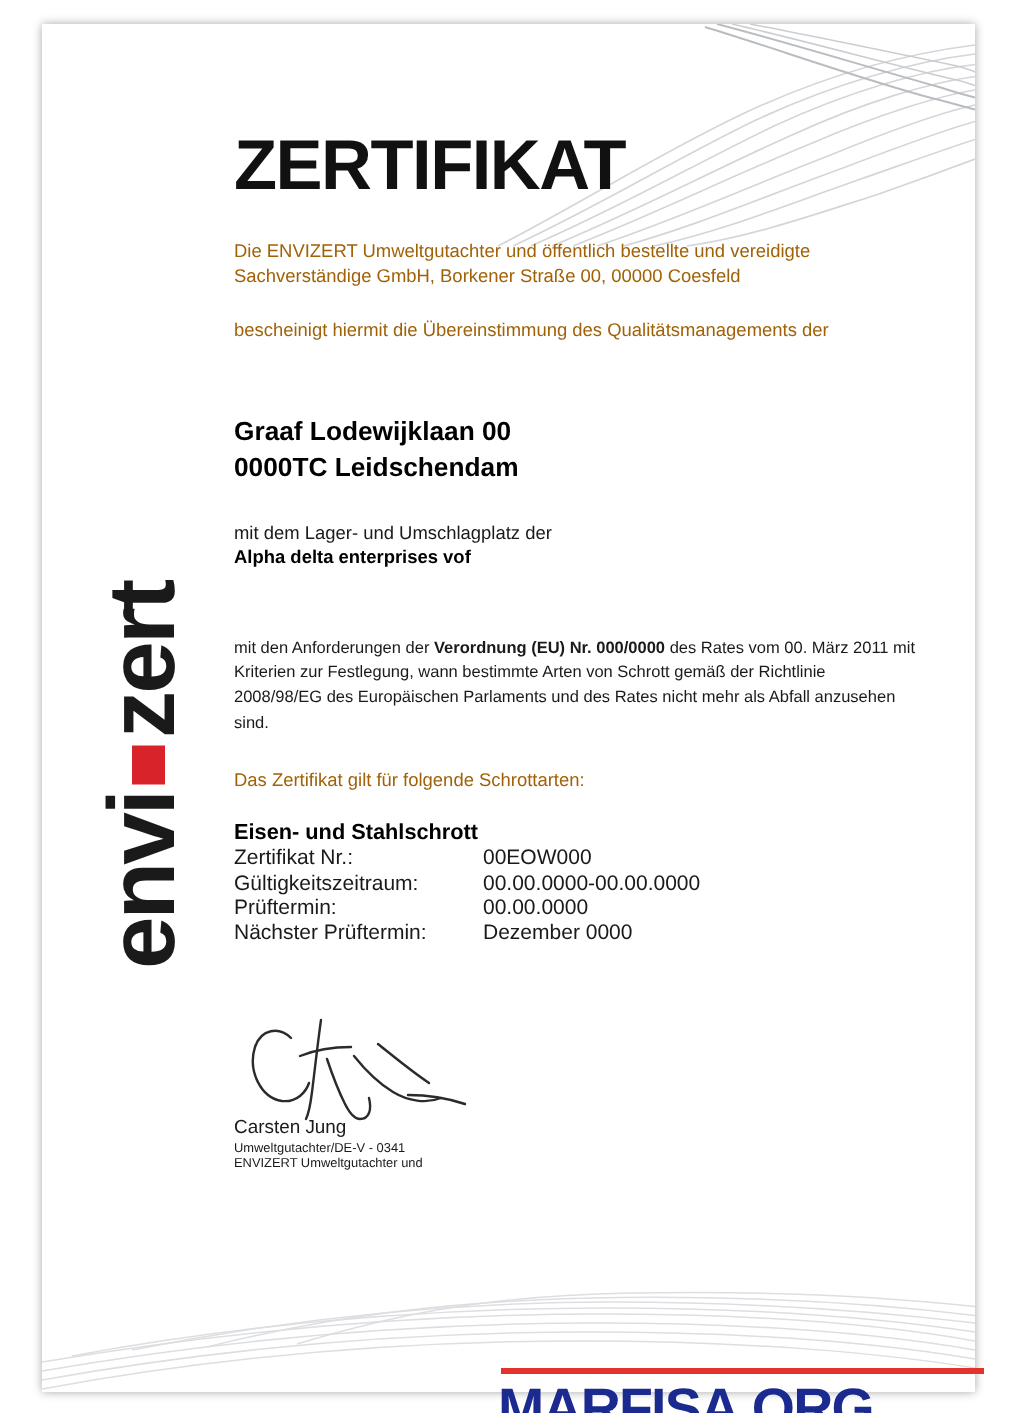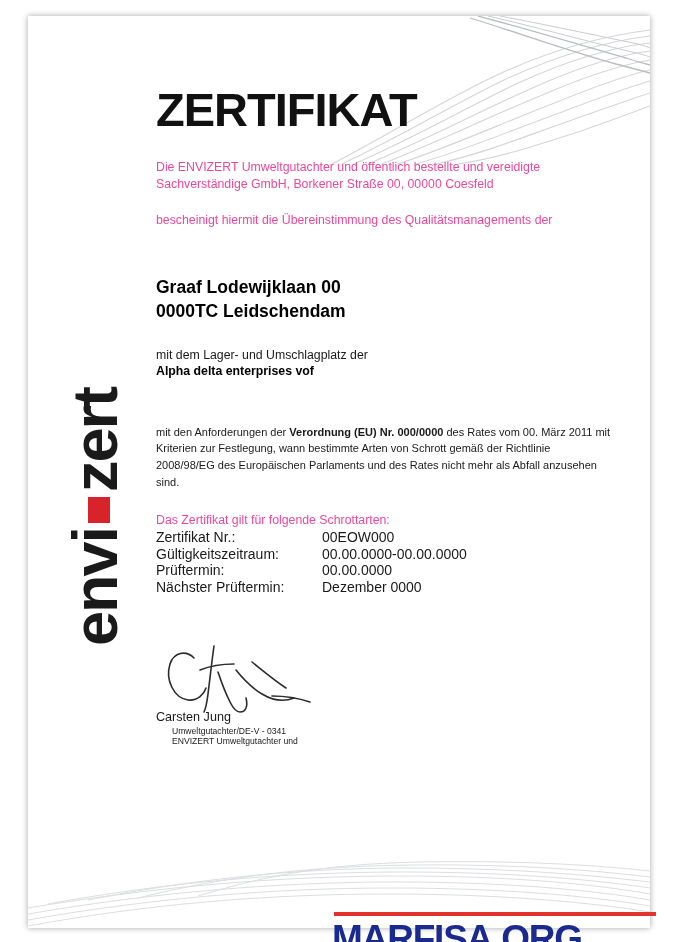--- a/index.html
+++ b/index.html
@@ -107,21 +107,21 @@
     font-size: 47px;
     letter-spacing: -1px;
     color: #111111;
     margin: 0 0 26px 0;
     line-height: 1;
   }
 
   .para {
     font-size: 12.3px;
     line-height: 16.5px;
-    color: #ec4899;
+    color: #a16207;
     margin: 0 0 20px 0;
   }
   .para.tight { margin-bottom: 0; }
 
   .block-company {
     font-weight: bold;
     font-size: 17.5px;
     line-height: 24px;
     color: #000000;
     margin: 46px 0 24px 0;
@@ -184,21 +184,21 @@
   .sig-svg { position: absolute; left: -4px; top: -12px; }
   .sig-name {
     position: absolute;
     left: 0;
     top: 62px;
     font-size: 12.6px;
     color: #1a1a1a;
   }
   .sig-role {
     position: absolute;
-    left: 16px;
+    left: 0;
     top: 78px;
     font-size: 8.6px;
     line-height: 10.4px;
     color: #1a1a1a;
     width: 230px;
   }
 
   
   .watermark {
     position: absolute;
@@ -291,20 +291,21 @@
         <div>0000TC Leidschendam</div>
       </div>
 
       <p class="sub-line">mit dem Lager- und Umschlagplatz der</p>
       <p class="sub-line-bold">Alpha delta enterprises vof</p>
 
       <p class="regulation-para"><span>mit den Anforderungen der </span><b>Verordnung (EU) Nr. 000/0000</b><span> des Rates vom 00. März 2011 mit Kriterien zur Festlegung, wann bestimmte Arten von Schrott gemäß der Richtlinie 2008/98/EG des Europäischen Parlaments und des Rates nicht mehr als Abfall anzusehen sind.</span></p>
 
       <p class="para tight">Das Zertifikat gilt für folgende Schrottarten:</p>
 
+      <p class="scrap-type">Eisen- und Stahlschrott</p>
 
       <div class="details">
         <table>
           <tbody>
             <tr>
               <td class="label">Zertifikat Nr.:</td>
               <td class="value">00EOW000</td>
             </tr>
             <tr>
               <td class="label">Gültigkeitszeitraum:</td>

